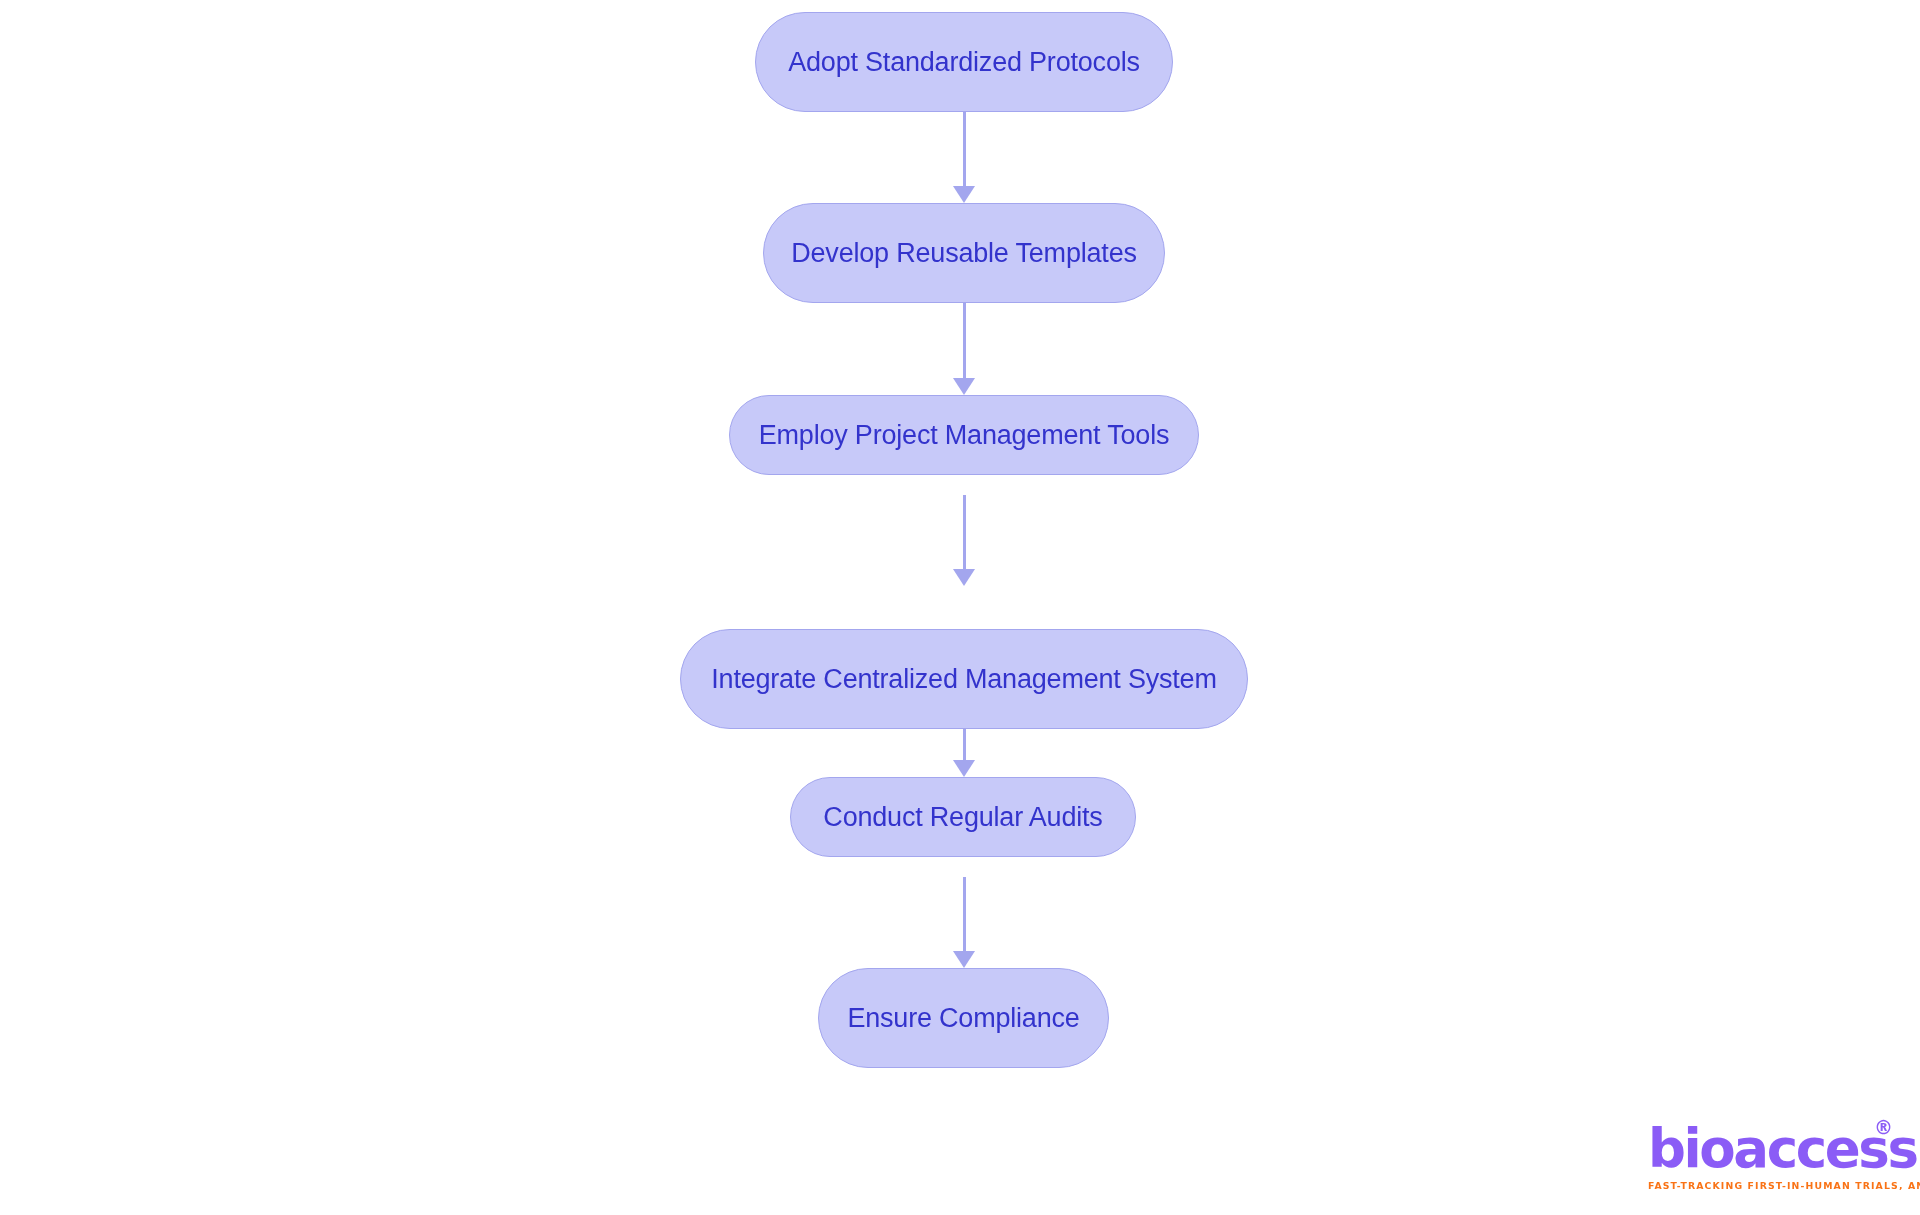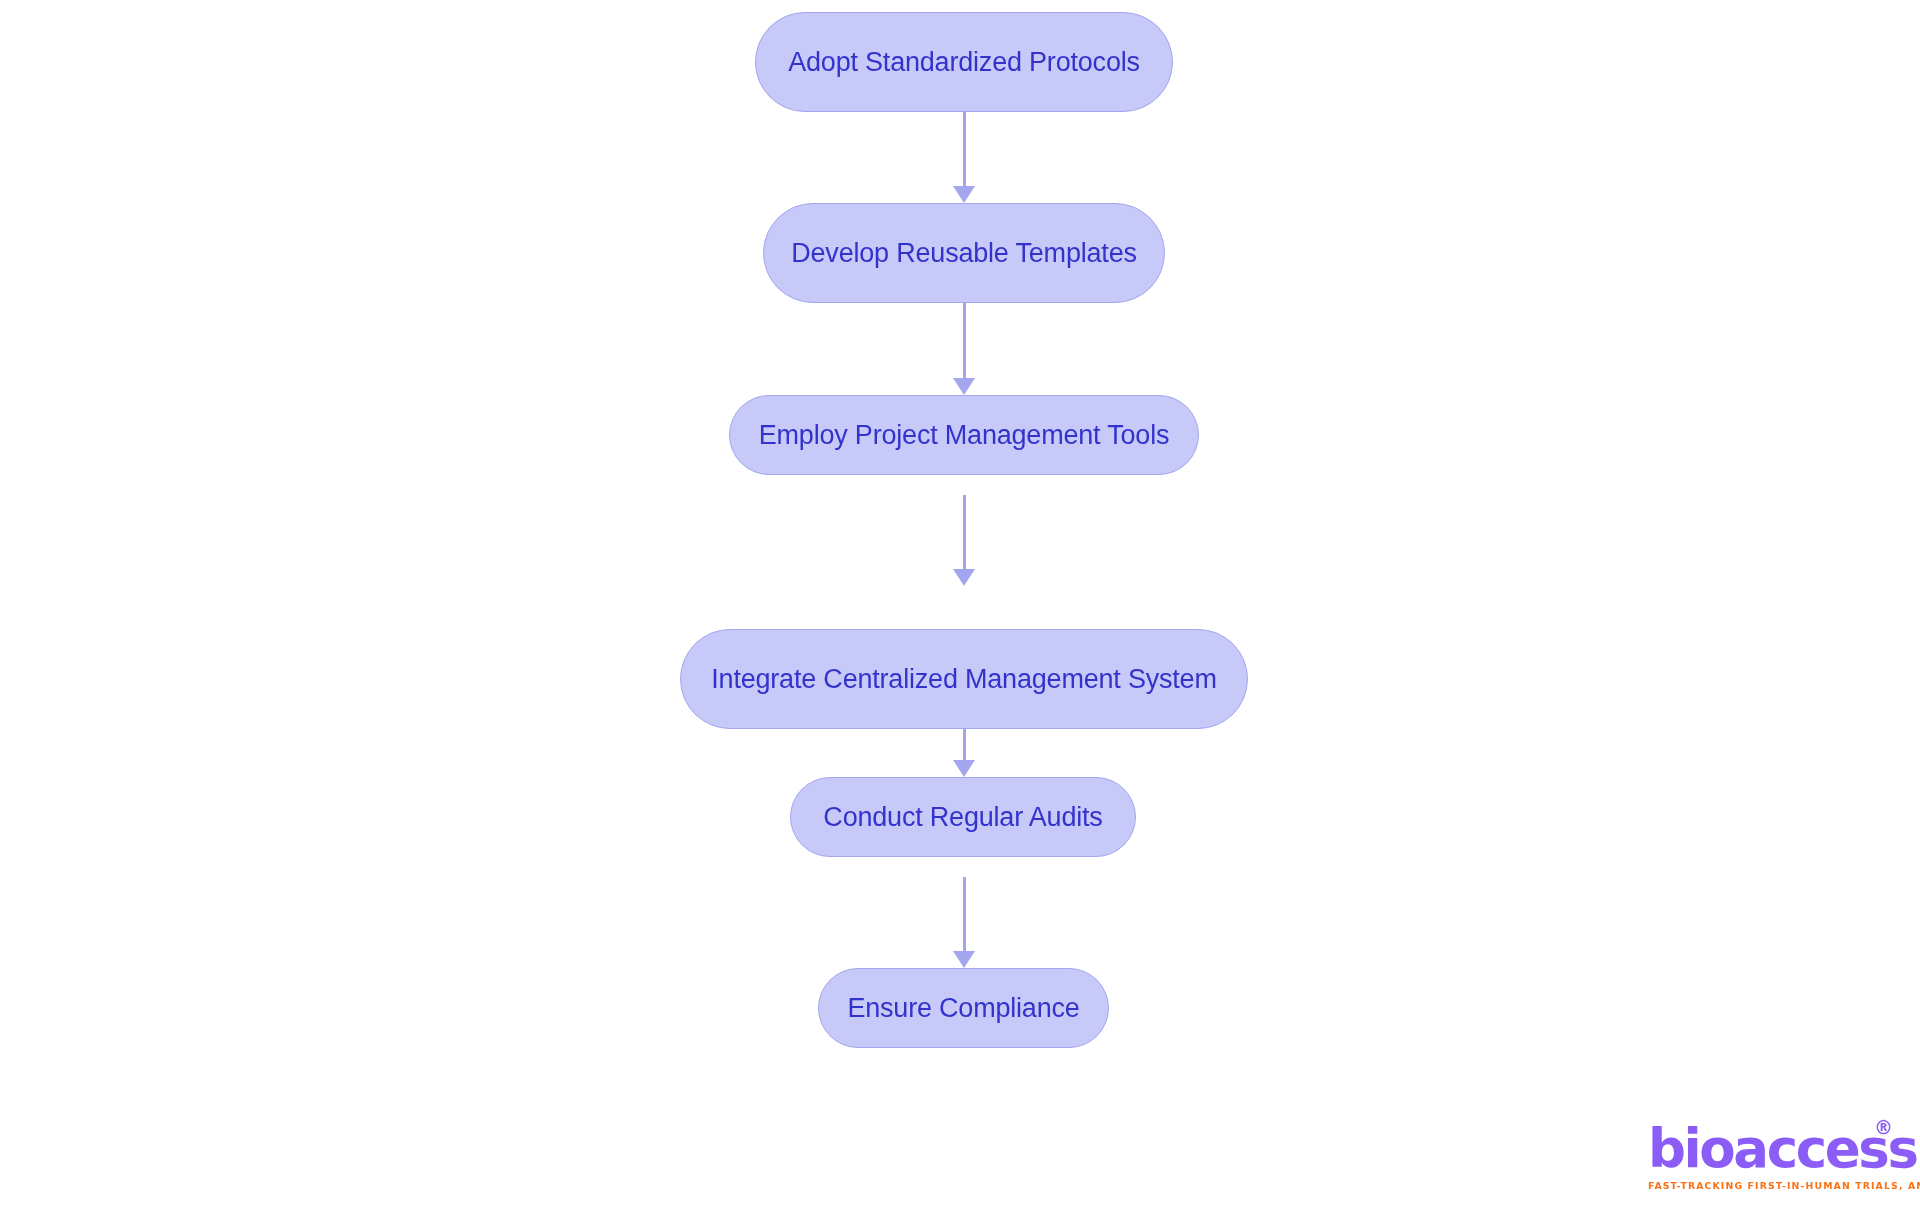--- a/index.html
+++ b/index.html
@@ -142,21 +142,21 @@
   </div>
   <div class="flow-node" id="node-3" style="left: 729px; top: 395px; width: 470px; height: 80px;">
     <span class="node-label">Employ Project Management Tools</span>
   </div>
   <div class="flow-node" id="node-4" style="left: 680px; top: 586px; width: 568px; height: 100px; margin-top: 43px;">
     <span class="node-label">Integrate Centralized Management System</span>
   </div>
   <div class="flow-node" id="node-5" style="left: 790px; top: 777px; width: 346px; height: 80px;">
     <span class="node-label">Conduct Regular Audits</span>
   </div>
-  <div class="flow-node" id="node-6" style="left: 818px; top: 968px; width: 291px; height: 80px; text-align: right;">
+  <div class="flow-node" id="node-6" style="left: 818px; top: 968px; width: 291px; height: 100px; text-align: right;">
     <span class="node-label">Ensure Compliance</span>
   </div>
 
 </div>
 
 <div id="brand-logo">
   <span class="brand-wordmark"><span>bioaccess</span><span class="brand-reg">®</span></span>
   <span class="brand-tagline">FAST-TRACKING FIRST-IN-HUMAN TRIALS, ANYWHERE</span>
 </div>
 

